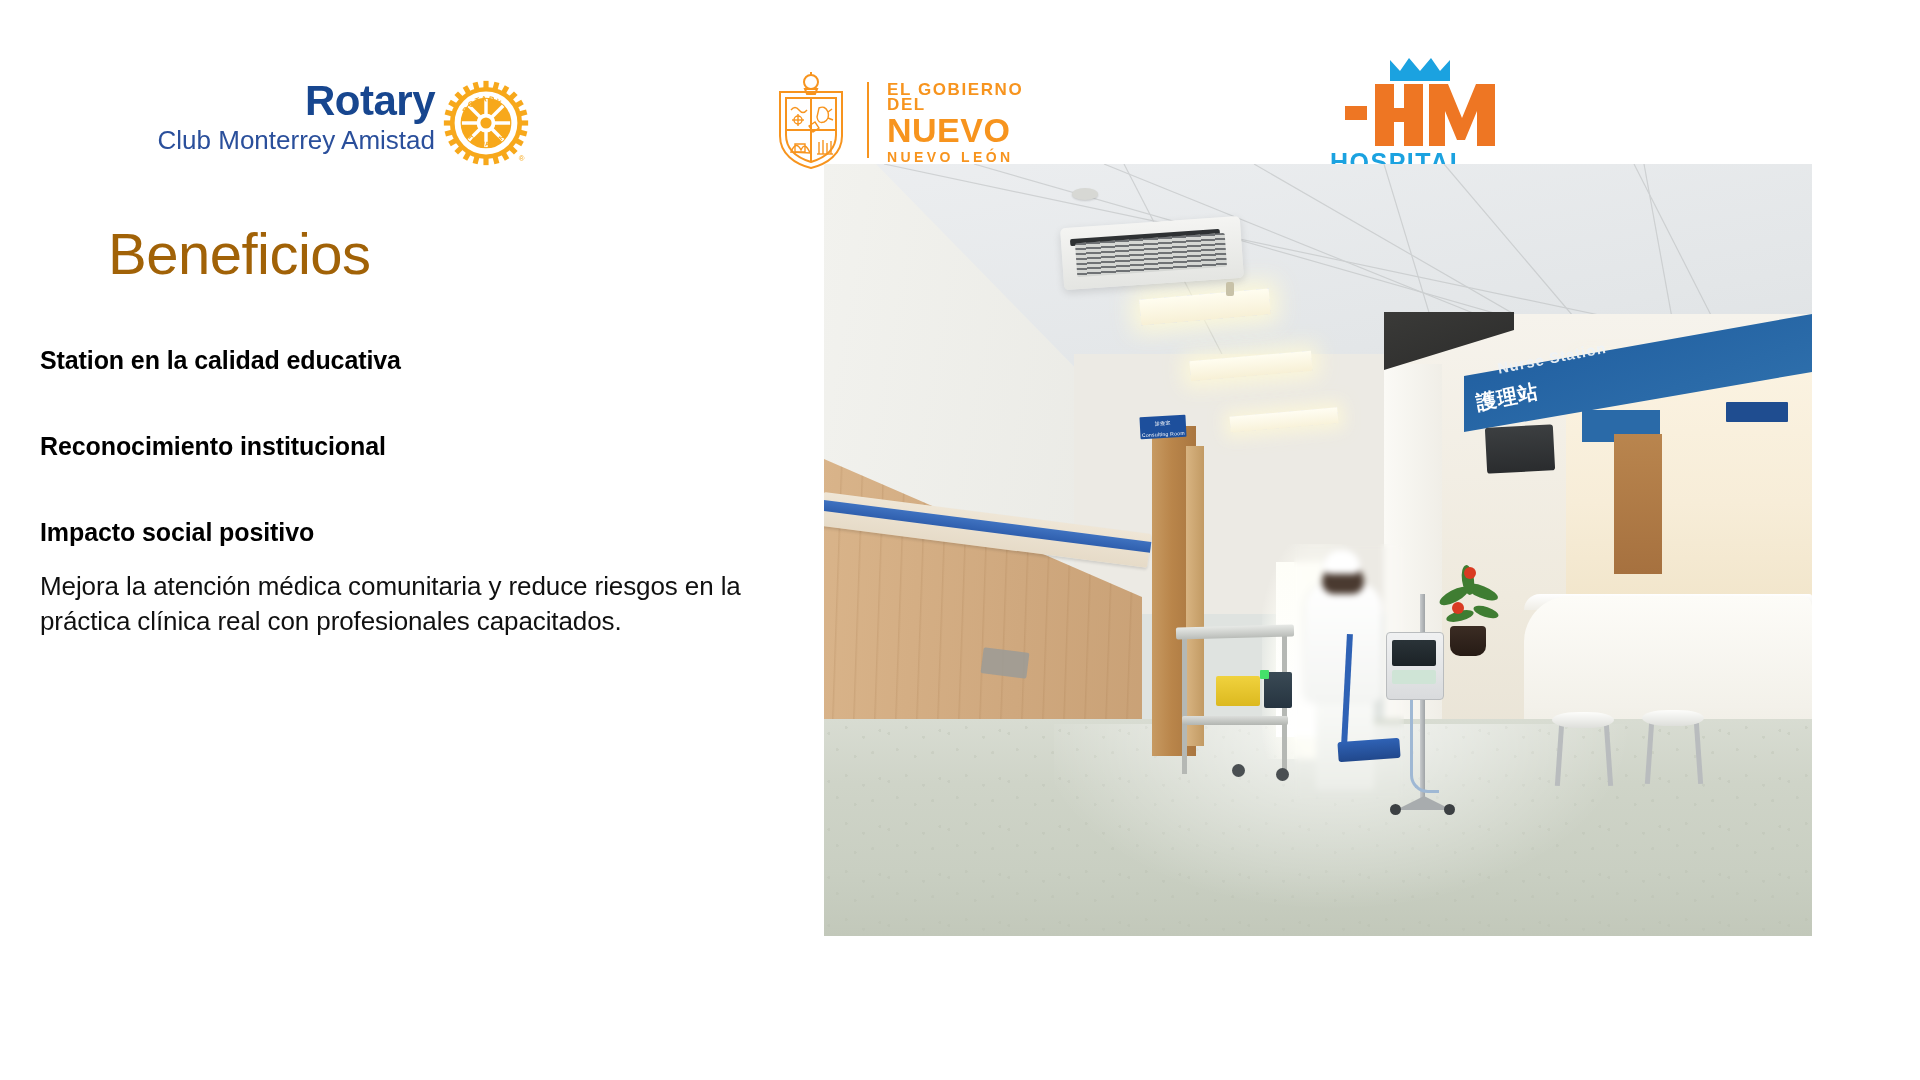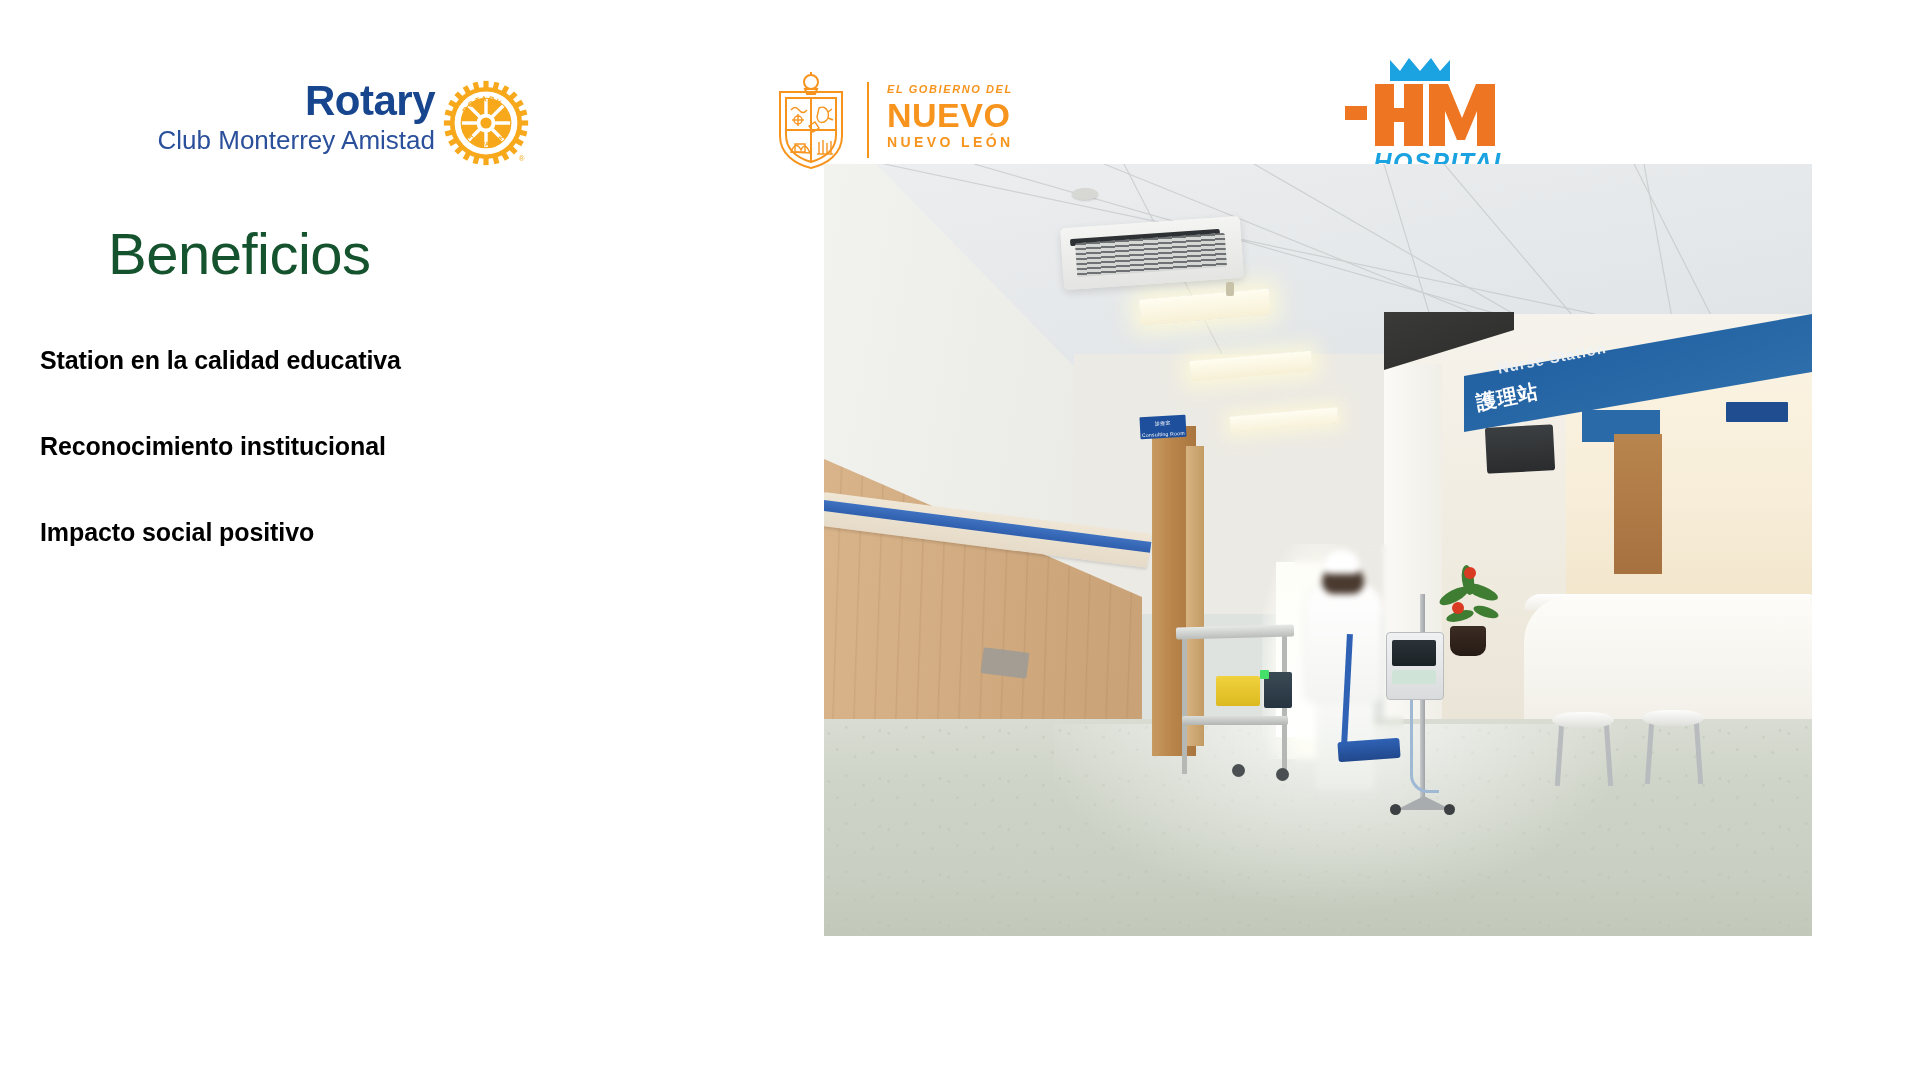--- a/index.html
+++ b/index.html
@@ -75,27 +75,26 @@
     left: 92px; top: 12px;
     width: 2px; height: 76px;
     background: #f7941e;
   }
   .nl-text {
     position: absolute;
     left: 112px; top: 12px;
     width: 160px;
   }
   .nl-l1 {
-    font-size: 11px;
+    font-size: 17px;
     font-weight: bold;
     letter-spacing: 1.6px;
     color: #f7941e;
     line-height: 15px;
     display: block;
-    font-style: italic;
   }
   .nl-l2 {
     font-size: 34px;
     font-weight: bold;
     letter-spacing: 0.5px;
     color: #f7941e;
     line-height: 36px;
     display: block;
   }
   .nl-l3 {
@@ -105,22 +104,21 @@
     color: #f7941e;
     line-height: 19px;
     display: block;
   }
 
   
   .hm-logo {
     position: absolute;
     left: 1330px; top: 38px;
     width: 180px; height: 130px;
-    text-align: right;
-    font-style: italic;
+    text-align: left;
   }
   .hm-crown { display: block; margin: 0 auto; }
   .hm-mark  { display: block; margin: 2px auto 0; }
   .hm-l1 {
     display: block;
     font-size: 25px;
     font-weight: bold;
     letter-spacing: 1.5px;
     color: #1ba2e0;
     line-height: 26px;
@@ -135,21 +133,21 @@
     line-height: 26px;
   }
 
   
   .slide-title {
     position: absolute;
     left: 108px; top: 222px;
     font-size: 58px;
     font-weight: 400;
     letter-spacing: -0.5px;
-    color: #14532d;
+    color: #a16207;
     line-height: 64px;
     white-space: nowrap;
   }
   .body-col {
     position: absolute;
     left: 40px; top: 345px;
     width: 780px;
   }
   .sec-head {
     font-size: 25px;
@@ -638,20 +636,21 @@
 
 <div class="body-col">
   <div class="sec-block">
     <p class="sec-head">Station en la calidad educativa</p>
   </div>
   <div class="sec-block">
     <p class="sec-head">Reconocimiento institucional</p>
   </div>
   <div class="sec-block">
     <p class="sec-head">Impacto social positivo</p>
+    <p class="sec-body">Mejora la atención médica comunitaria y reduce riesgos en la práctica clínica real con profesionales capacitados.</p>
   </div>
 </div>
 
 <div class="photo">
   <div class="ph ceiling"></div>
   <svg class="ph ceil-grid" viewBox="0 0 988 330" preserveAspectRatio="none">
     <g stroke="#b9bcbd" stroke-width="1.2" fill="none">
       <line x1="60" y1="0" x2="988" y2="196"></line>
       <line x1="150" y1="0" x2="988" y2="240"></line>
       <line x1="280" y1="0" x2="988" y2="286"></line>

